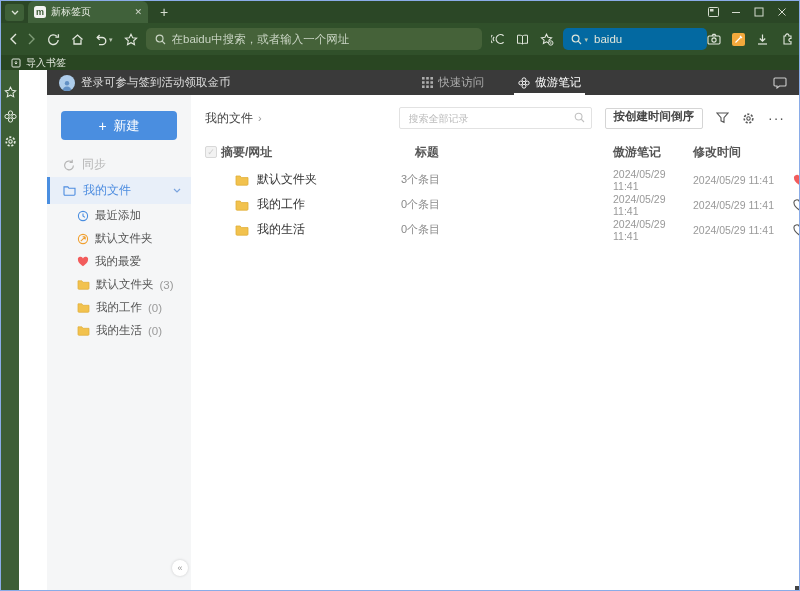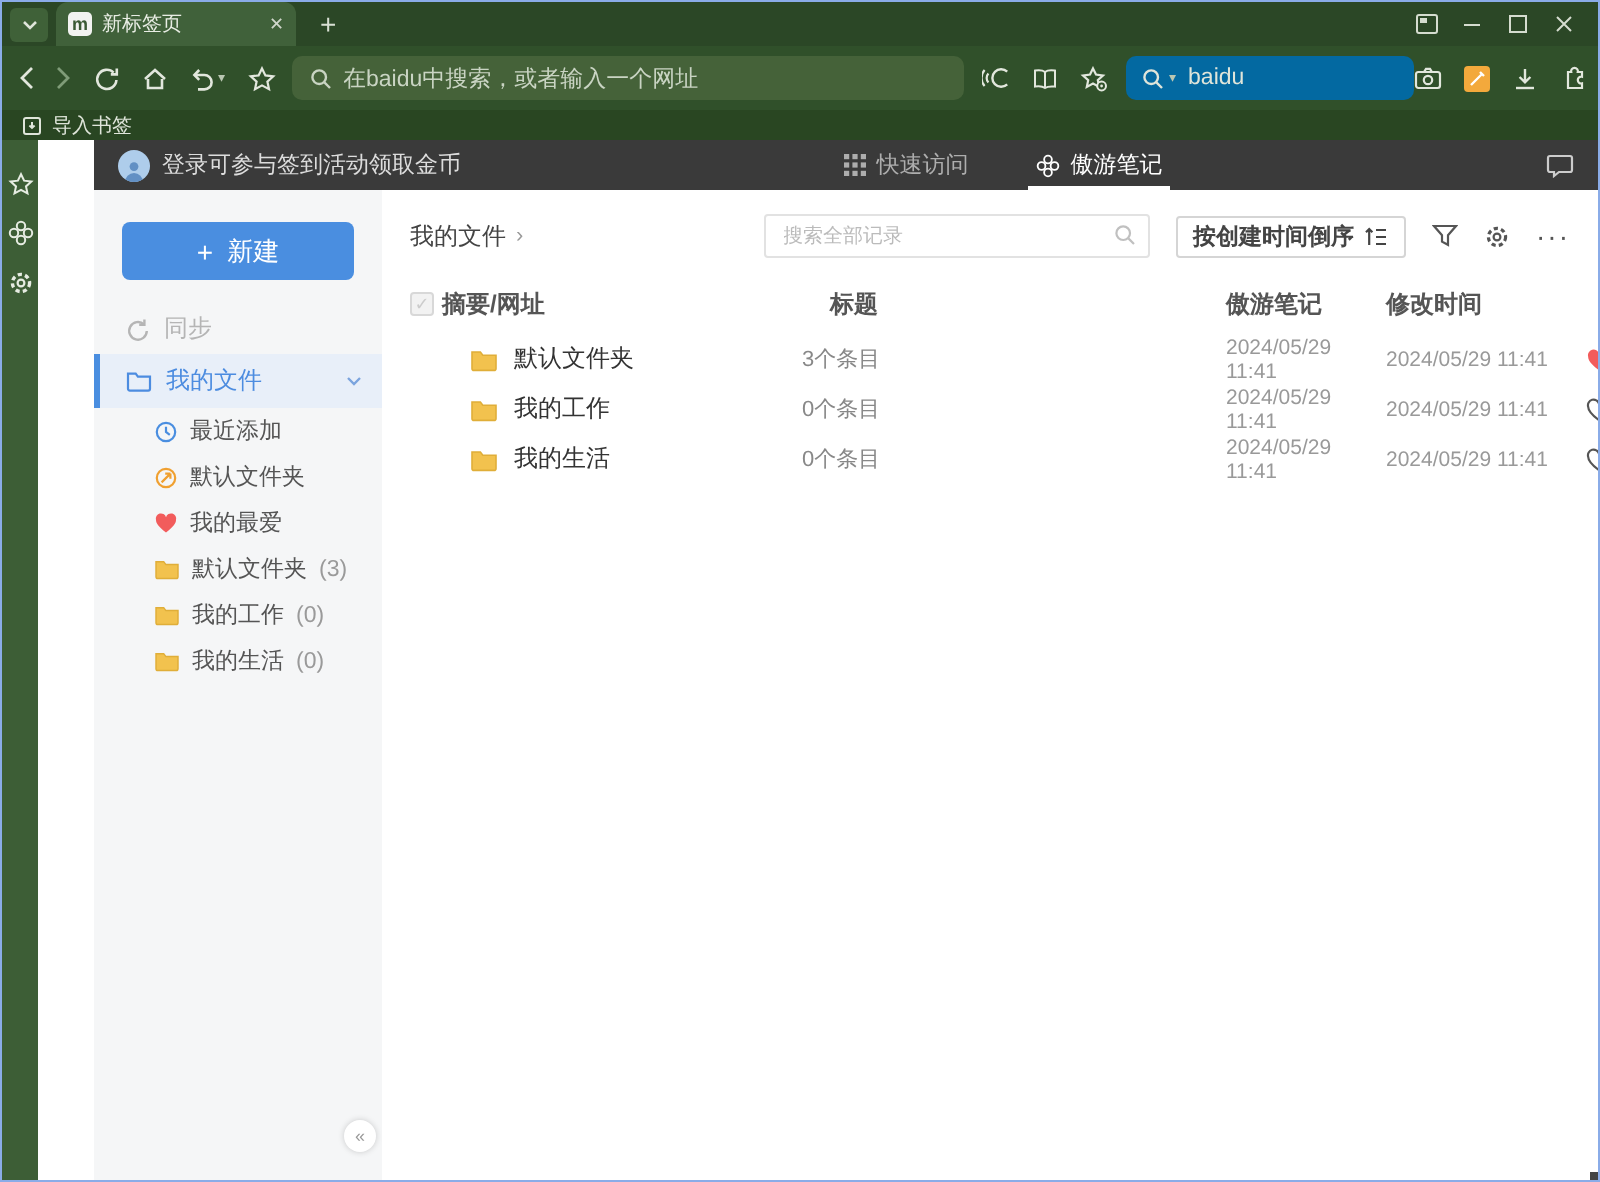--- a/index.html
+++ b/index.html
@@ -70,21 +70,21 @@
   
   .content{ flex:1; background:#fff; min-width:0; padding-top:10px; }
   .chead{ height:26px; display:flex; align-items:center; padding:0 14px; }
   .breadcrumb{ font-size:12px; color:#444; display:flex; gap:5px; align-items:center; }
   .breadcrumb .arr{ color:#999; font-size:11px; }
   .cactions{ margin-left:auto; display:flex; align-items:center; gap:13px; color:#555; }
   .searchwrap{ position:relative; }
   .searchwrap input{ width:193px; height:22px; border:1px solid #e2e2e2; border-radius:2px; font-size:10px; padding:0 26px 0 9px; color:#444; outline:none; font-family:inherit; }
   .searchwrap input::placeholder{ color:#bbb; }
   .searchwrap .mag{ position:absolute; right:7px; top:5px; color:#c0c0c0; }
-  .sortbtn{ height:21px; border:1px solid #d5d5d5; border-radius:2px; display:flex; align-items:center; gap:5px; padding:0 8px; font-size:11.5px; font-weight:bold; color:#444; }
+  .sortbtn{ height:21px; border:1px solid #d5d5d5; border-radius:2px; display:flex; align-items:center; gap:5px; padding:0 8px; font-size:11.5px; font-weight:bold; color:#444;flex-direction:column; }
   .dots{ font-size:14px; letter-spacing:1px; color:#555; }
 
   .tgrid{ display:grid; grid-template-columns:16px 180px 212px 80px 100px 1fr; align-items:center; padding-left:14px; padding-right:14px; }
   .thead{ height:30px; margin-top:6px; font-size:12px; font-weight:bold; color:#555; }
   .checkbox{ width:12px; height:12px; border:1px solid #d8d8d8; background:#f2f2f2; border-radius:2px; font-size:9px; color:#ccc; display:flex; align-items:center; justify-content:center; line-height:1; }
   .trow{ height:25px; font-size:12px; color:#333; }
   .titlecell{ display:flex; align-items:center; gap:8px; }
   .sumcell{ font-size:11px; color:#888; }
   .timecell{ font-size:10.5px; color:#999; }
   .heartcell{ display:flex; justify-content:flex-end; padding-right:2px; color:#555; }

